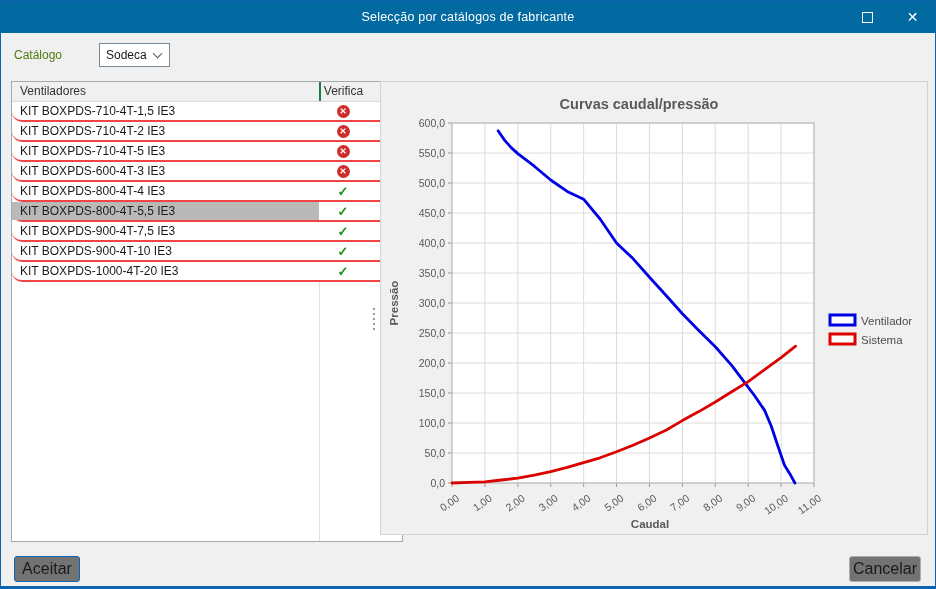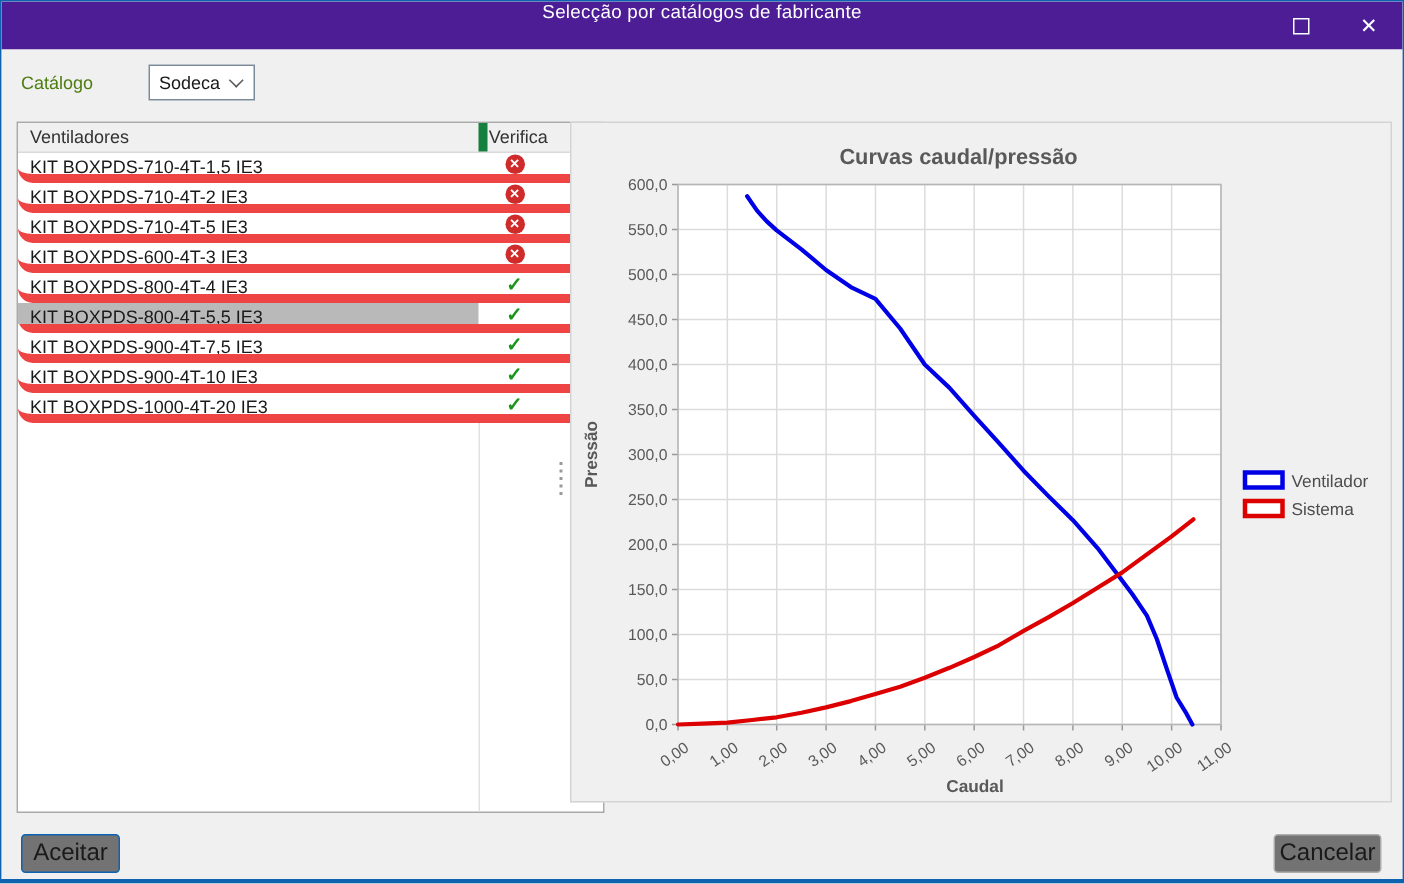--- a/index.html
+++ b/index.html
@@ -1,19 +1,19 @@
 <!DOCTYPE html>
 <html><head>
 <meta charset="utf-8">
 <style>
   * { margin:0; padding:0; box-sizing:border-box; }
   html,body { width:936px; height:589px; background:#f0f0f0; font-family:"Liberation Sans", sans-serif; }
   .window { position:relative; width:936px; height:589px; background:#f0f0f0;
             border:1px solid #0e63b1; border-bottom:3px solid #0e63b1; overflow:hidden; }
-  .titlebar { height:32px; background:#4c1d95; color:#fff; display:flex; align-items:flex-start; position:relative; }
+  .titlebar { height:32px; background:#0369a1; color:#fff; display:flex; align-items:center; position:relative; }
   .titlebar-title { flex:1; text-align:center; font-size:12.5px; letter-spacing:.2px; }
   .titlebar-controls { position:absolute; right:0; top:0; height:32px; display:flex; align-items:center; }
   .tb-btn { width:45px; height:32px; display:flex; align-items:center; justify-content:center; color:#fff; cursor:default; }
   .maxbox { width:11px; height:11px; border:1px solid #fff; display:inline-block; }
   .closex { font-size:14px; line-height:1; }
   .body { position:relative; width:100%; height:554px; background:#f0f0f0; }
 
   
   .catalog-label { position:absolute; left:13px; top:15px; font-size:12px; color:#4d7c0f; }
   .catalog-select { position:absolute; left:70px; top:10px; width:71px; height:24px; background:#fff;
@@ -22,23 +22,23 @@
   .chevron { width:7px; height:7px; border-right:1.5px solid #5a5a5a; border-bottom:1.5px solid #5a5a5a;
              transform:rotate(45deg); margin:-3px 8px 0 0; }
 
   
   .list-panel { position:absolute; left:10px; top:48px; width:392px; height:461px; background:#fff;
                 border:1px solid #a9a9a9; }
   .col-divider { position:absolute; top:0; bottom:0; left:307px; width:1px; background:#e0e0e0; }
   .list-header { position:relative; display:flex; height:20px; background:#f0f0f0; border-bottom:1px solid #d9d9d9;
                  font-size:12px; color:#333; }
   .list-header .h-name { width:307px; padding-left:8px; line-height:19px; }
-  .list-header .h-verify { width:47px; text-align:center; line-height:19px; border-left:6px solid #15803d; }
+  .list-header .h-verify { width:47px; text-align:center; line-height:19px; border-left:2px solid #15803d; }
   .list-rows { position:relative; }
-  .list-row { display:flex; height:20px; border-bottom:6px solid #ef4444; background:#fff;border-radius:10px; }
+  .list-row { display:flex; height:20px; border-bottom:2px solid #ef4444; background:#fff;border-radius:10px; }
   .cell-name { width:307px; padding-left:8px; font-size:12px; color:#1a1a1a; line-height:19px; white-space:nowrap; overflow:hidden; }
   .cell-verify { width:48px; display:flex; align-items:center; justify-content:center; }
   .list-row.selected .cell-name { background:#b9b9b9; }
   .icon-fail { width:13px; height:13px; border-radius:50%; background:#d02b2b; color:#fff; font-size:8.5px; font-weight:bold;
                display:flex; align-items:center; justify-content:center; line-height:1; }
   .icon-pass { color:#1c941c; font-size:13px; font-weight:bold; line-height:1; }
 
   
   .splitter { position:absolute; left:369px; top:266px; width:8px; height:40px; display:flex; flex-direction:column;
               align-items:center; justify-content:center; gap:3px; cursor:col-resize; }

